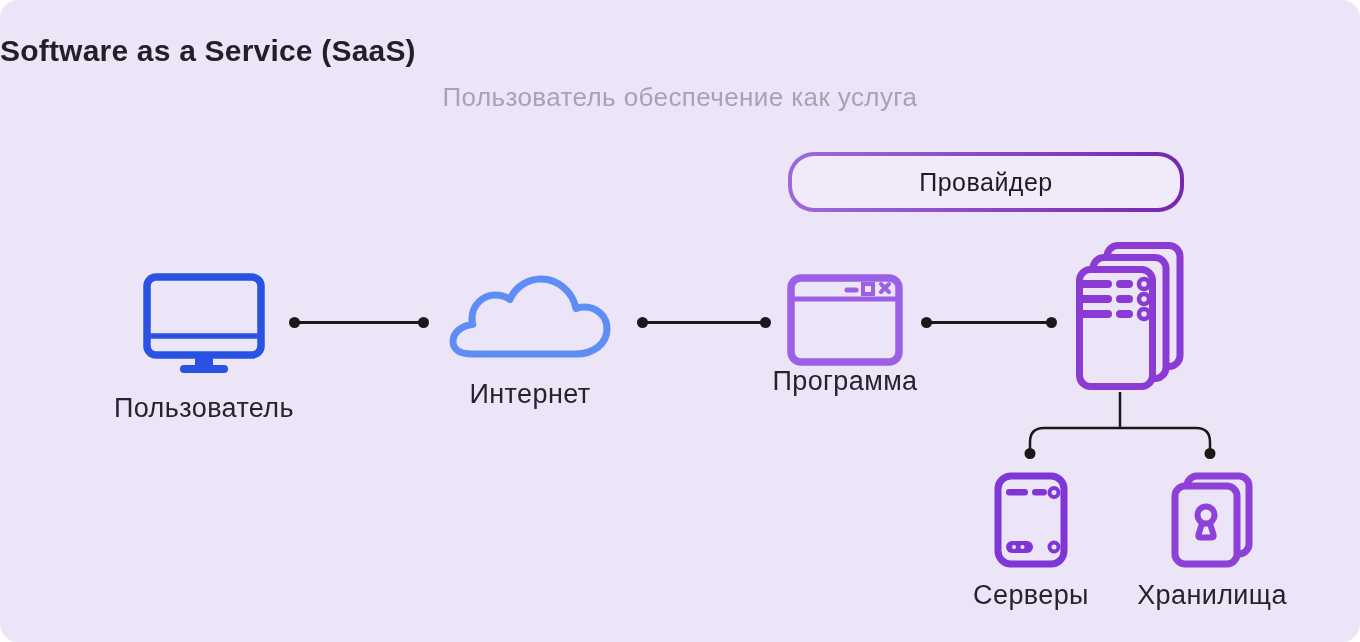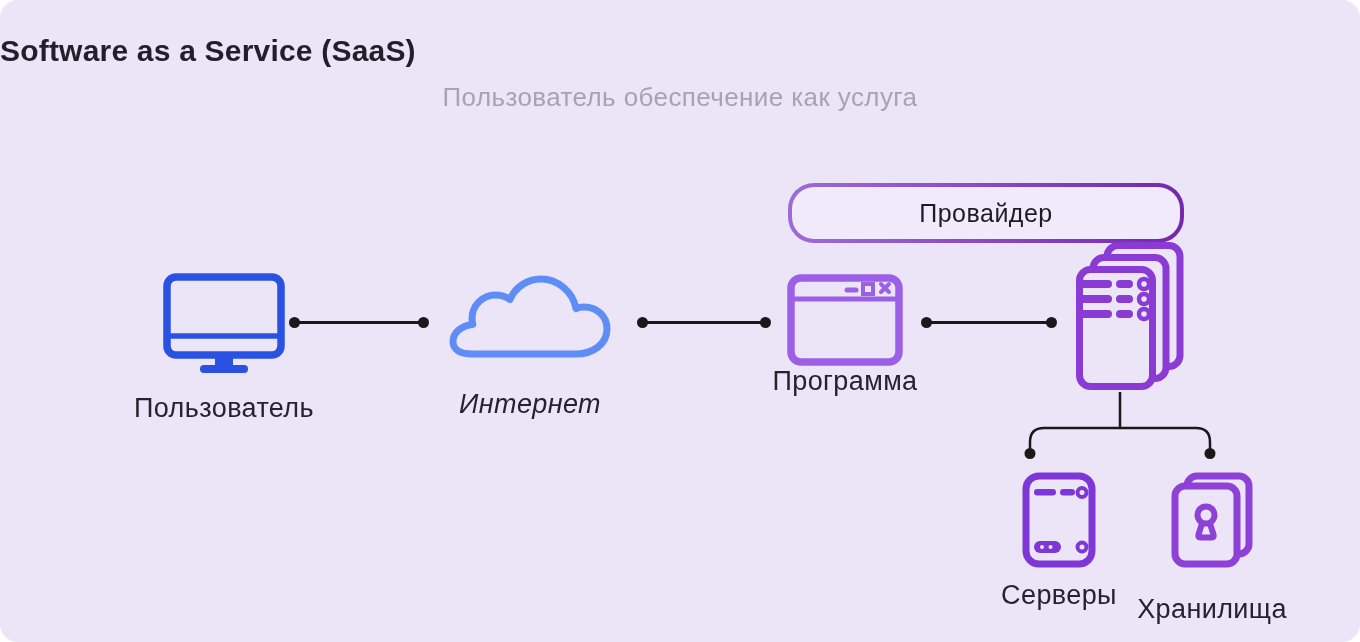--- a/index.html
+++ b/index.html
@@ -18,21 +18,21 @@
   }
   .page-subtitle{
     position:absolute;top:82px;left:0;width:100%;
     text-align:center;
     font-size:26px;font-weight:400;color:#a9a2b4;
     letter-spacing:.4px;
   }
   .provider-box{
     position:absolute;left:788px;top:152px;width:396px;height:60px;
     background:linear-gradient(to right,#9d6bd9,#7527ae);
-    border-radius:26px;padding:4px;box-sizing:border-box;margin-top:31px;
+    border-radius:26px;padding:4px;box-sizing:border-box;
   }
   .provider-box-inner{
     width:100%;height:100%;
     background:#f1eafa;border-radius:22px;
     display:flex;align-items:center;justify-content:center;
     font-size:25px;font-weight:500;color:#1d1b24;
     letter-spacing:.5px;
   }
   .node{
     position:absolute;display:flex;flex-direction:column;align-items:center;
@@ -54,35 +54,35 @@
 
 <div class="stage">
 
   <div class="page-title">Software as a Service (SaaS)</div>
   <div class="page-subtitle">Пользователь обеспечение как услуга</div>
 
   <div class="provider-box">
     <div class="provider-box-inner">Провайдер</div>
   </div>
 
-  <div class="node" style="left:104px;top:273px;width:240px;">
+  <div class="node" style="left:84px;top:273px;width:240px;">
     <svg viewBox="0 0 122 100" width="122" height="100">
       <rect x="4" y="4" width="114" height="78" rx="9" fill="none" stroke="#2a52e2" stroke-width="7.5"></rect>
       <line x1="5" y1="63" x2="117" y2="63" stroke="#2a52e2" stroke-width="5.5"></line>
       <rect x="52" y="82" width="18" height="12" fill="#2a52e2"></rect>
       <rect x="37" y="92" width="48" height="8" rx="4" fill="#2a52e2"></rect>
     </svg>
     <div class="node-label" style="margin-top:20px;">Пользователь</div>
   </div>
 
   <div class="node" style="left:410px;top:265px;width:240px;">
     <svg viewBox="0 0 184 98" width="184" height="98">
       <path d="M34 89 H138 C155 89 169 79 169 64 C169 51 159 42 146 42 C143 42 140 42.5 138 43.5 C135 27 120 14 103 14 C89 14 77 22.5 72 34.5 C68 31.5 63 30 57.5 30 C44.5 30 34 40.5 34 53.5 C34 55.5 34.3 57.5 34.8 59.4 C23.5 60.5 15 67.5 15 76.5 C15 84.5 22 89 34 89 Z" fill="none" stroke="#5f8df6" stroke-width="7" stroke-linejoin="round" stroke-linecap="round"></path>
     </svg>
-    <div class="node-label" style="margin-top:26px;font-style:italic;">Интернет</div>
+    <div class="node-label" style="margin-top:16px;">Интернет</div>
   </div>
 
   <div class="node" style="left:725px;top:274px;width:240px;">
     <svg viewBox="0 0 116 92" width="116" height="92">
       <rect x="4" y="4" width="108" height="84" rx="10" fill="none" stroke="#9c60e6" stroke-width="7.5"></rect>
       <line x1="5" y1="25" x2="111" y2="25" stroke="#9c60e6" stroke-width="5"></line>
       <line x1="60" y1="16" x2="69" y2="16" stroke="#9c60e6" stroke-width="5" stroke-linecap="round"></line>
       <rect x="76" y="10" width="10" height="10" fill="none" stroke="#9c60e6" stroke-width="4"></rect>
       <path d="M94 10 L102 18 M102 10 L94 18" stroke="#9c60e6" stroke-width="4" stroke-linecap="round"></path>
     </svg>
@@ -103,42 +103,42 @@
           <rect x="40" y="68" width="17" height="8" rx="4"></rect>
       </g>
       <g fill="none" stroke="#8a3bd3" stroke-width="4.5">
         <circle cx="68" cy="42" r="5"></circle>
         <circle cx="68" cy="57" r="5"></circle>
         <circle cx="68" cy="72" r="5"></circle>
       </g>
     </svg>
   </div>
 
-  <div class="node" style="left:969px;top:472px;width:180px;">
+  <div class="node" style="left:941px;top:472px;width:180px;">
     <svg viewBox="0 0 74 96" width="74" height="96">
       <rect x="4" y="4" width="66" height="88" rx="13" fill="none" stroke="#7e37d6" stroke-width="7"></rect>
       <rect x="12" y="17" width="22" height="6.5" rx="3.25" fill="#7e37d6"></rect>
       <rect x="38" y="17" width="15" height="6.5" rx="3.25" fill="#7e37d6"></rect>
       <circle cx="60" cy="20.5" r="4.5" fill="none" stroke="#7e37d6" stroke-width="4"></circle>
       <rect x="12" y="69" width="27" height="12" rx="6" fill="#7e37d6"></rect>
       <circle cx="20" cy="75" r="2" fill="#ece4f7"></circle>
       <circle cx="28.5" cy="75" r="2" fill="#ece4f7"></circle>
       <circle cx="60" cy="75" r="4.5" fill="none" stroke="#7e37d6" stroke-width="4"></circle>
     </svg>
     <div class="node-label" style="margin-top:12px;">Серверы</div>
   </div>
 
   <div class="node" style="left:1122px;top:472px;width:180px;">
     <svg viewBox="0 0 82 96" width="82" height="96">
       <rect x="16" y="4" width="62" height="78" rx="10" fill="none" stroke="#8d41d6" stroke-width="7"></rect>
       <rect x="4" y="14" width="62" height="78" rx="10" fill="#ece4f7" stroke="#8d41d6" stroke-width="7"></rect>
       <circle cx="35" cy="43" r="8.5" fill="none" stroke="#8d41d6" stroke-width="6"></circle>
       <path d="M31.5 50 L27.5 62.5 Q26.5 65.5 29.5 65.5 H40.5 Q43.5 65.5 42.5 62.5 L38.5 50" fill="none" stroke="#8d41d6" stroke-width="6" stroke-linejoin="round"></path>
     </svg>
-    <div class="node-label" style="margin-top:26px;">Хранилища</div>
+    <div class="node-label" style="margin-top:12px;">Хранилища</div>
   </div>
 
   <div class="connector" style="left:289px;top:317px;width:140px;">
     <span class="dot"></span>
       <span class="line"></span>
       <span class="dot"></span>
   </div>
   <div class="connector" style="left:637px;top:317px;width:134px;">
     <span class="dot"></span>
       <span class="line"></span>

